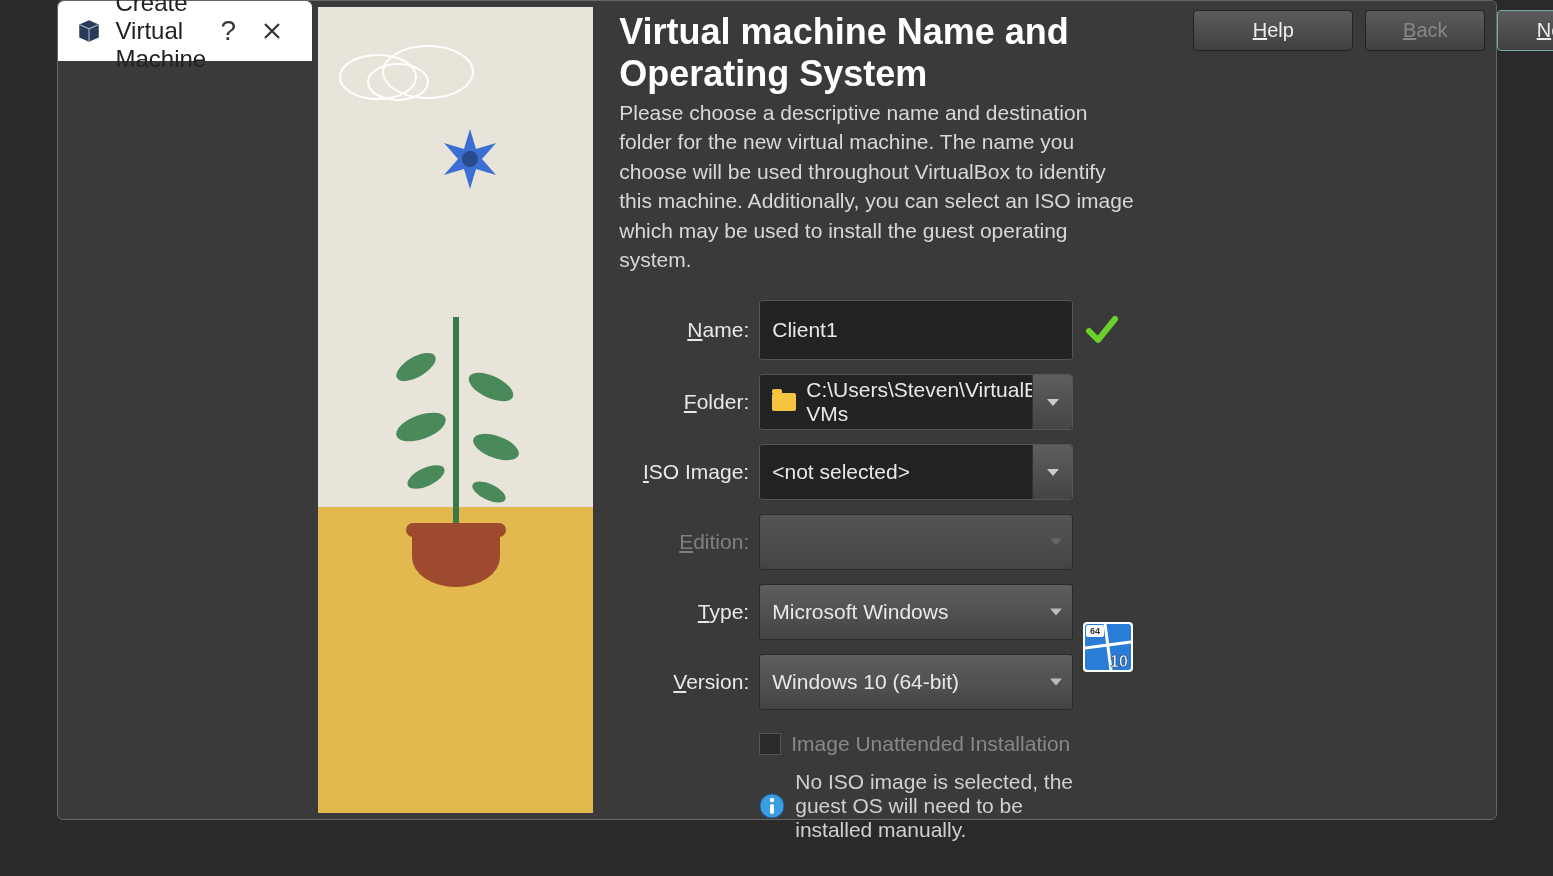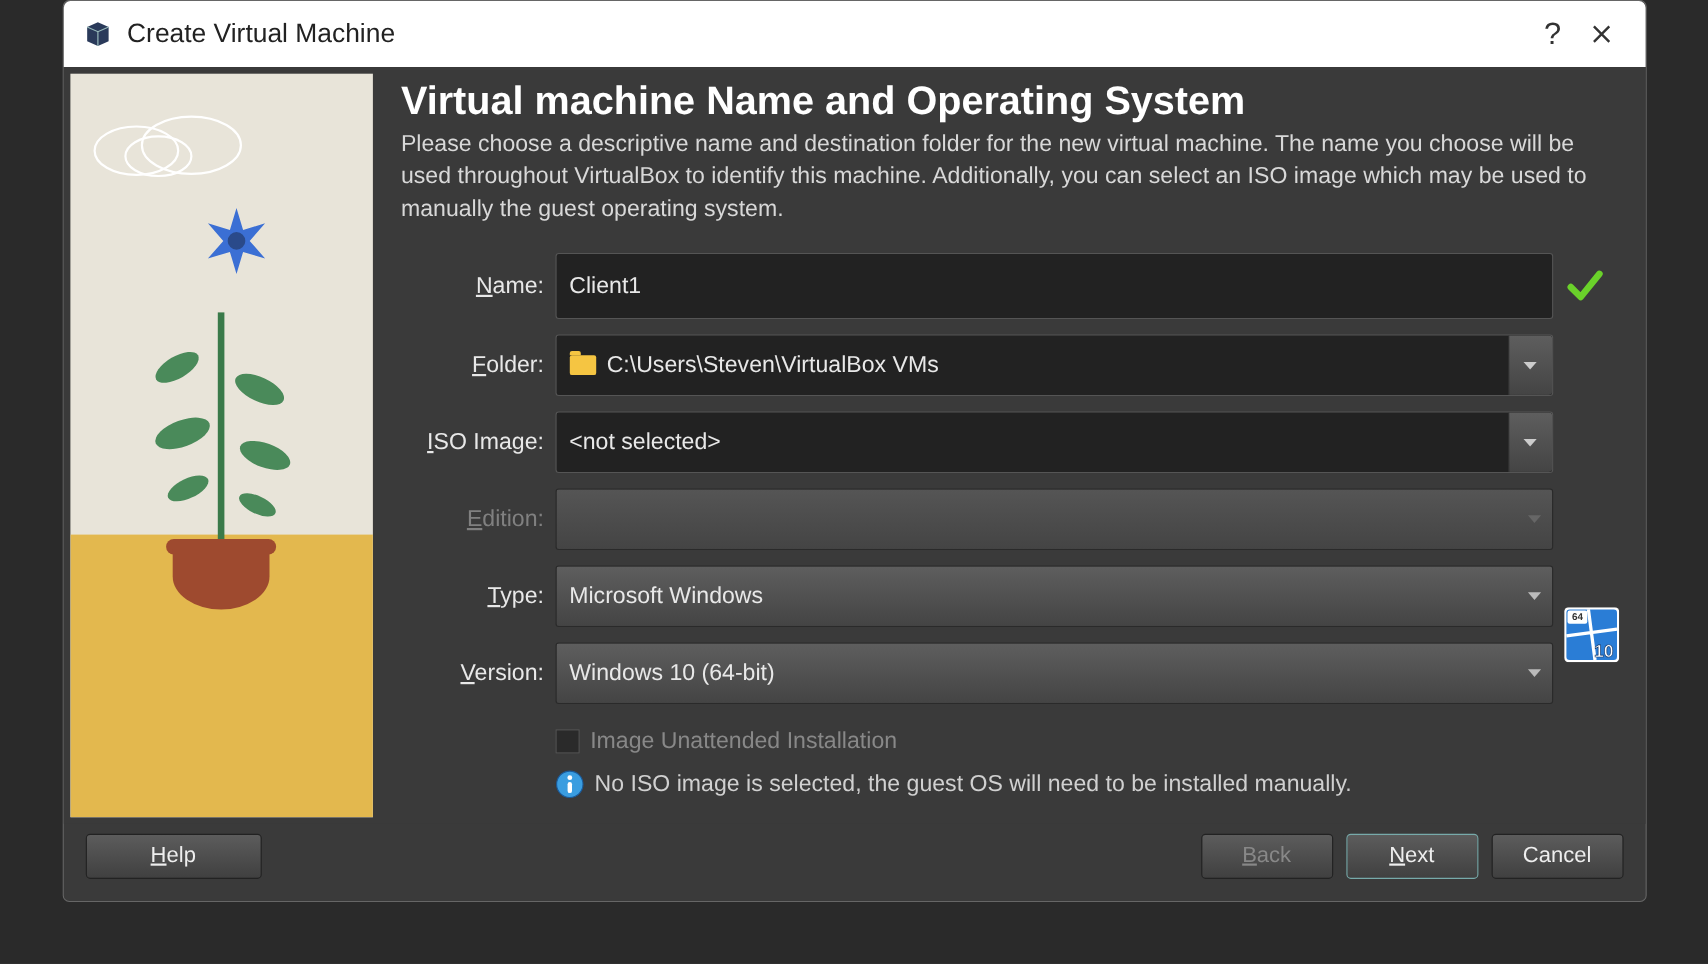--- a/index.html
+++ b/index.html
@@ -12,21 +12,20 @@
   overflow: hidden;
 }
 .window {
   width: 1440px;
   height: 820px;
   margin: 0 auto;
   background: #3a3a3a;
   border: 1px solid #666;
   border-radius: 6px;
   display: flex;
-  flex-direction: column;
   position: relative;
 }
 .titlebar {
   height: 60px;
   background: #ffffff;
   color: #222;
   display: flex;
   align-items: center;
   padding: 0 18px;
   border-radius: 6px 6px 0 0;
@@ -282,21 +281,21 @@
   background: linear-gradient(#5c5c5c, #404040);
   border: 1px solid #222;
   color: #eee;
   font-size: 20px;
   padding: 8px 26px;
   border-radius: 4px;
   cursor: pointer;
   margin-left: 12px;
   min-width: 120px;
 }
-.btn.help { margin-left: 0; min-width: 160px; }
+.btn.help { margin-left: 16px; min-width: 160px; }
 .btn.disabled { color: #888; cursor: default; }
 .btn.primary { border: 1px solid #7aa; }
 .btn u { text-decoration: underline; }
 </style>
 </head>
 <body>
 
 <div class="window">
 
   <div class="titlebar">
@@ -342,21 +341,21 @@
             <circle r="8" fill="#2a4a8a"></circle>
           </g>
         </svg>
       </div>
       <div class="pot-rim"></div>
       <div class="pot"></div>
     </div>
 
     <div class="main-content">
       <h1 class="heading">Virtual machine Name and Operating System</h1>
-      <p class="description">Please choose a descriptive name and destination folder for the new virtual machine. The name you choose will be used throughout VirtualBox to identify this machine. Additionally, you can select an ISO image which may be used to manually the guest operating system.</p>
+      <p class="description">Please choose a descriptive name and destination folder for the new virtual machine. The name you choose will be used throughout VirtualBox to identify this machine. Additionally, you can select an ISO image which may be used to install the guest operating system.</p>
 
       <div class="form-grid">
 
         <label class="flabel"><u>N</u>ame:</label>
         <input class="input-text" value="Client1" style="">
         <span class="check-icon">
           <svg width="34" height="34" viewBox="0 0 34 34">
               <path d="M4 18 L13 27 L30 6" stroke="#6ad12a" stroke-width="6" fill="none" stroke-linecap="round" stroke-linejoin="round"></path>
             </svg>
         </span>

